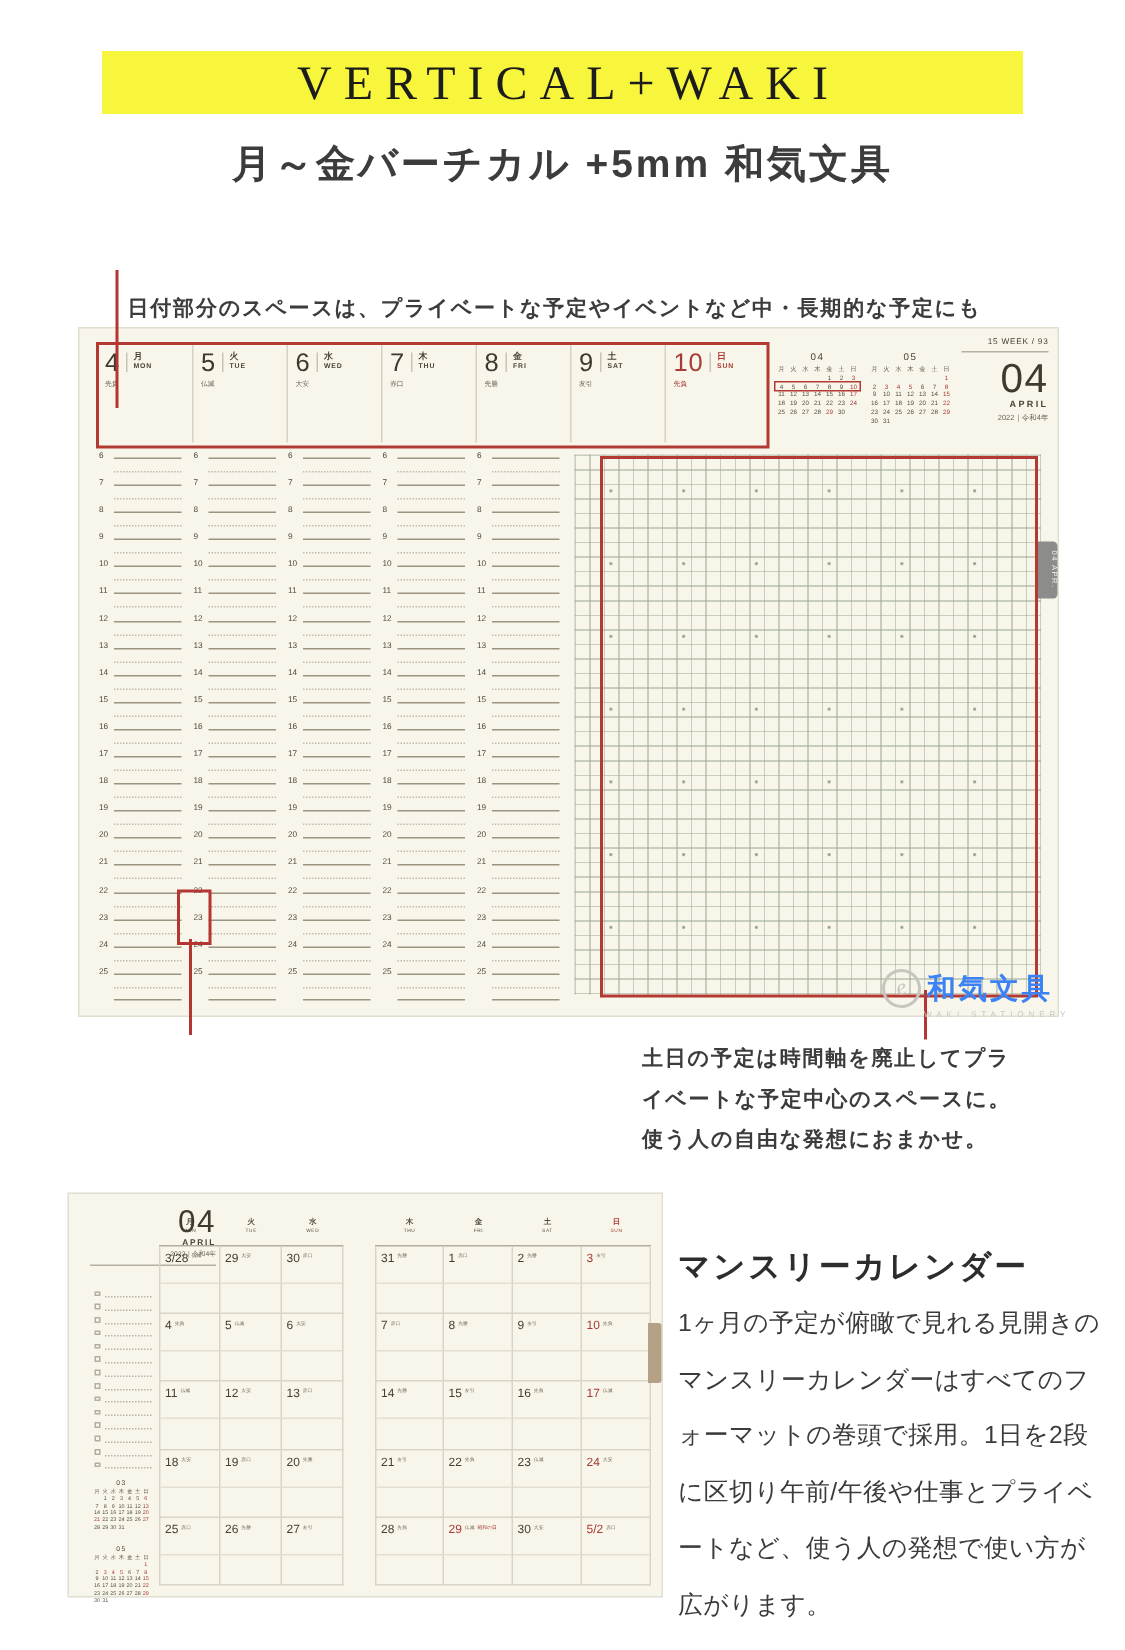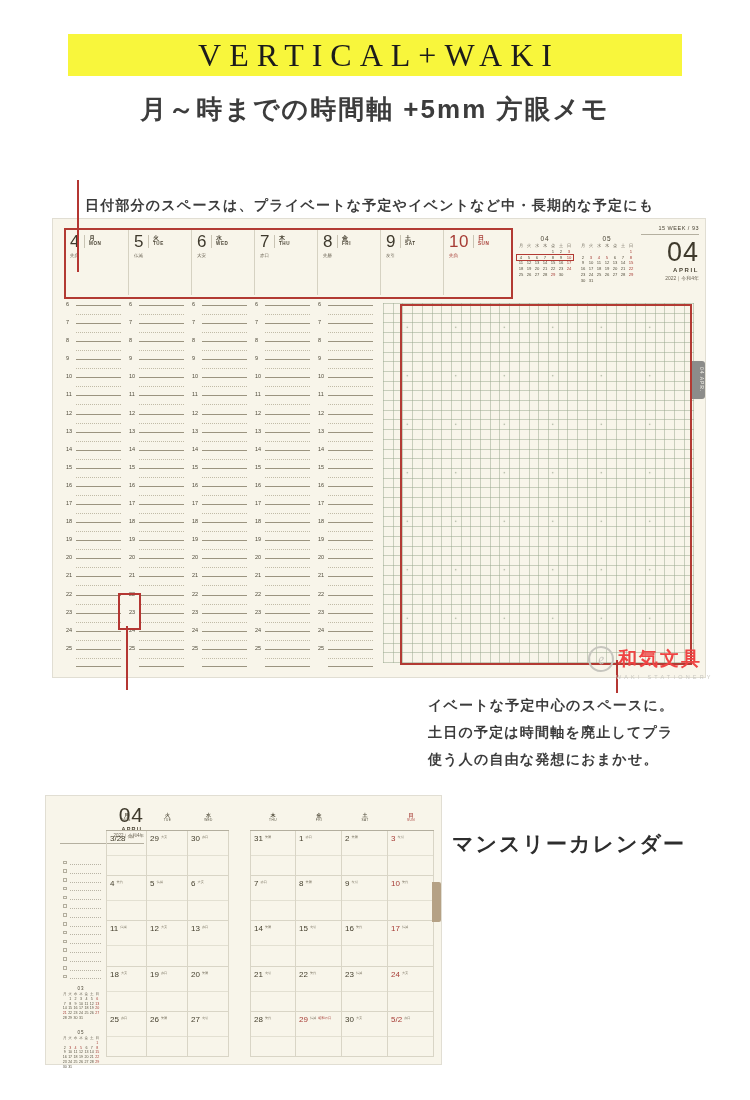--- a/index.html
+++ b/index.html
@@ -80,21 +80,21 @@
   .w-gridrect{left:347px;top:85px;width:288px;height:357px;border:2px solid #b23a33;z-index:5;}
   .w-tab{left:638px;top:142px;width:14px;height:38px;background:#8c8c8a;border-radius:0 3px 3px 0;
          writing-mode:vertical-rl;text-align:center;font-size:5px;letter-spacing:1px;color:#f2f0e8;}
 
   
   .watermark{left:588px;top:646px;width:140px;z-index:7;color:#bdbcb5;}
   .wm-row{display:flex;align-items:center;gap:4px;}
   .wm-logo{width:22px;height:22px;border:2.5px solid #c6c5be;border-radius:50%;
            display:flex;align-items:center;justify-content:center;transform:rotate(-14deg);
            font-family:"Liberation Serif","DejaVu Serif",serif;font-style:italic;font-size:15px;color:#c6c5be;}
-  .wm-name{font-size:19px;font-weight:bold;letter-spacing:2px;color:#ef4444;}
+  .wm-name{font-size:19px;font-weight:bold;letter-spacing:2px;color:#3b82f6;}
   .wm-sub{font-size:5.5px;letter-spacing:3.2px;color:#c9c8c1;margin:2px 0 0 28px;}
 
   
   #monthly{left:45px;top:795px;width:395px;height:268px;background:#f8f5ea;border:1px solid #e1ded3;}
   .m-head{left:14px;top:8px;width:84px;text-align:right;color:#4a4435;border-bottom:1px solid #b5b0a0;padding-bottom:5px;}
   .m-big{font-size:21px;line-height:22px;letter-spacing:1px;color:#3f3a2c;}
   .m-name{font-size:5.5px;font-weight:bold;letter-spacing:1.2px;}
   .m-year{font-size:4.5px;color:#6b6455;margin-top:1px;}
   .m-check{left:17px;top:62px;width:38px;}
   .m-chrow{height:8.8px;position:relative;}
@@ -127,21 +127,21 @@
 </head>
 <body>
 
 <div id="canvas">
 
   <div class="abs banner">
     <span class="banner-text">VERTICAL+WAKI</span>
   </div>
 
   <div class="abs headline">
-    <div class="h-line">月～時までの時間軸 +5mm 方眼メモ</div>
+    <div class="h-line">月～金バーチカル +5mm 和気文具</div>
   </div>
 
   <div class="abs annot annot-date">
     <div>日付部分のスペースは、プライベートな予定やイベントなど中・長期的な予定にも</div>
     <div>活用できます。</div>
   </div>
   <div class="abs redline redline1"></div>
 
   <div id="weekly" class="abs">
     <div id="w-dates" class="abs w-dates">
@@ -883,22 +883,22 @@
       <div class="wm-logo">e</div>
       <div class="wm-name">和気文具</div>
     </div>
     <div class="wm-sub">WAKI STATIONERY</div>
   </div>
 
   <div class="abs annot annot-time">
   </div>
 
   <div class="abs annot annot-weekend">
+    <div>土日の予定は時間軸を廃止してプラ</div>
     <div>イベートな予定中心のスペースに。</div>
-    <div>土日の予定は時間軸を廃止してプラ</div>
     <div>使う人の自由な発想におまかせ。</div>
   </div>
 
   <div id="monthly" class="abs">
     <div class="abs m-head">
       <div class="m-big">04</div>
       <div class="m-name">APRIL</div>
       <div class="m-year">2022｜令和4年</div>
     </div>
     <div id="m-check" class="abs m-check">
@@ -1329,14 +1329,15 @@
             <div class="m-d red">5/2</div>
             <div class="m-r">赤口</div>
           </div>
         </div>
       </div>
 
     <div class="abs m-tab"></div>
   </div>
 
   <div class="abs section-head">マンスリーカレンダー</div>
+  <div class="abs section-body">1ヶ月の予定が俯瞰で見れる見開きのマンスリーカレンダーはすべてのフォーマットの巻頭で採用。1日を2段に区切り午前/午後や仕事とプライベートなど、使う人の発想で使い方が広がります。</div>
 
 </div>
 
 </body></html>

